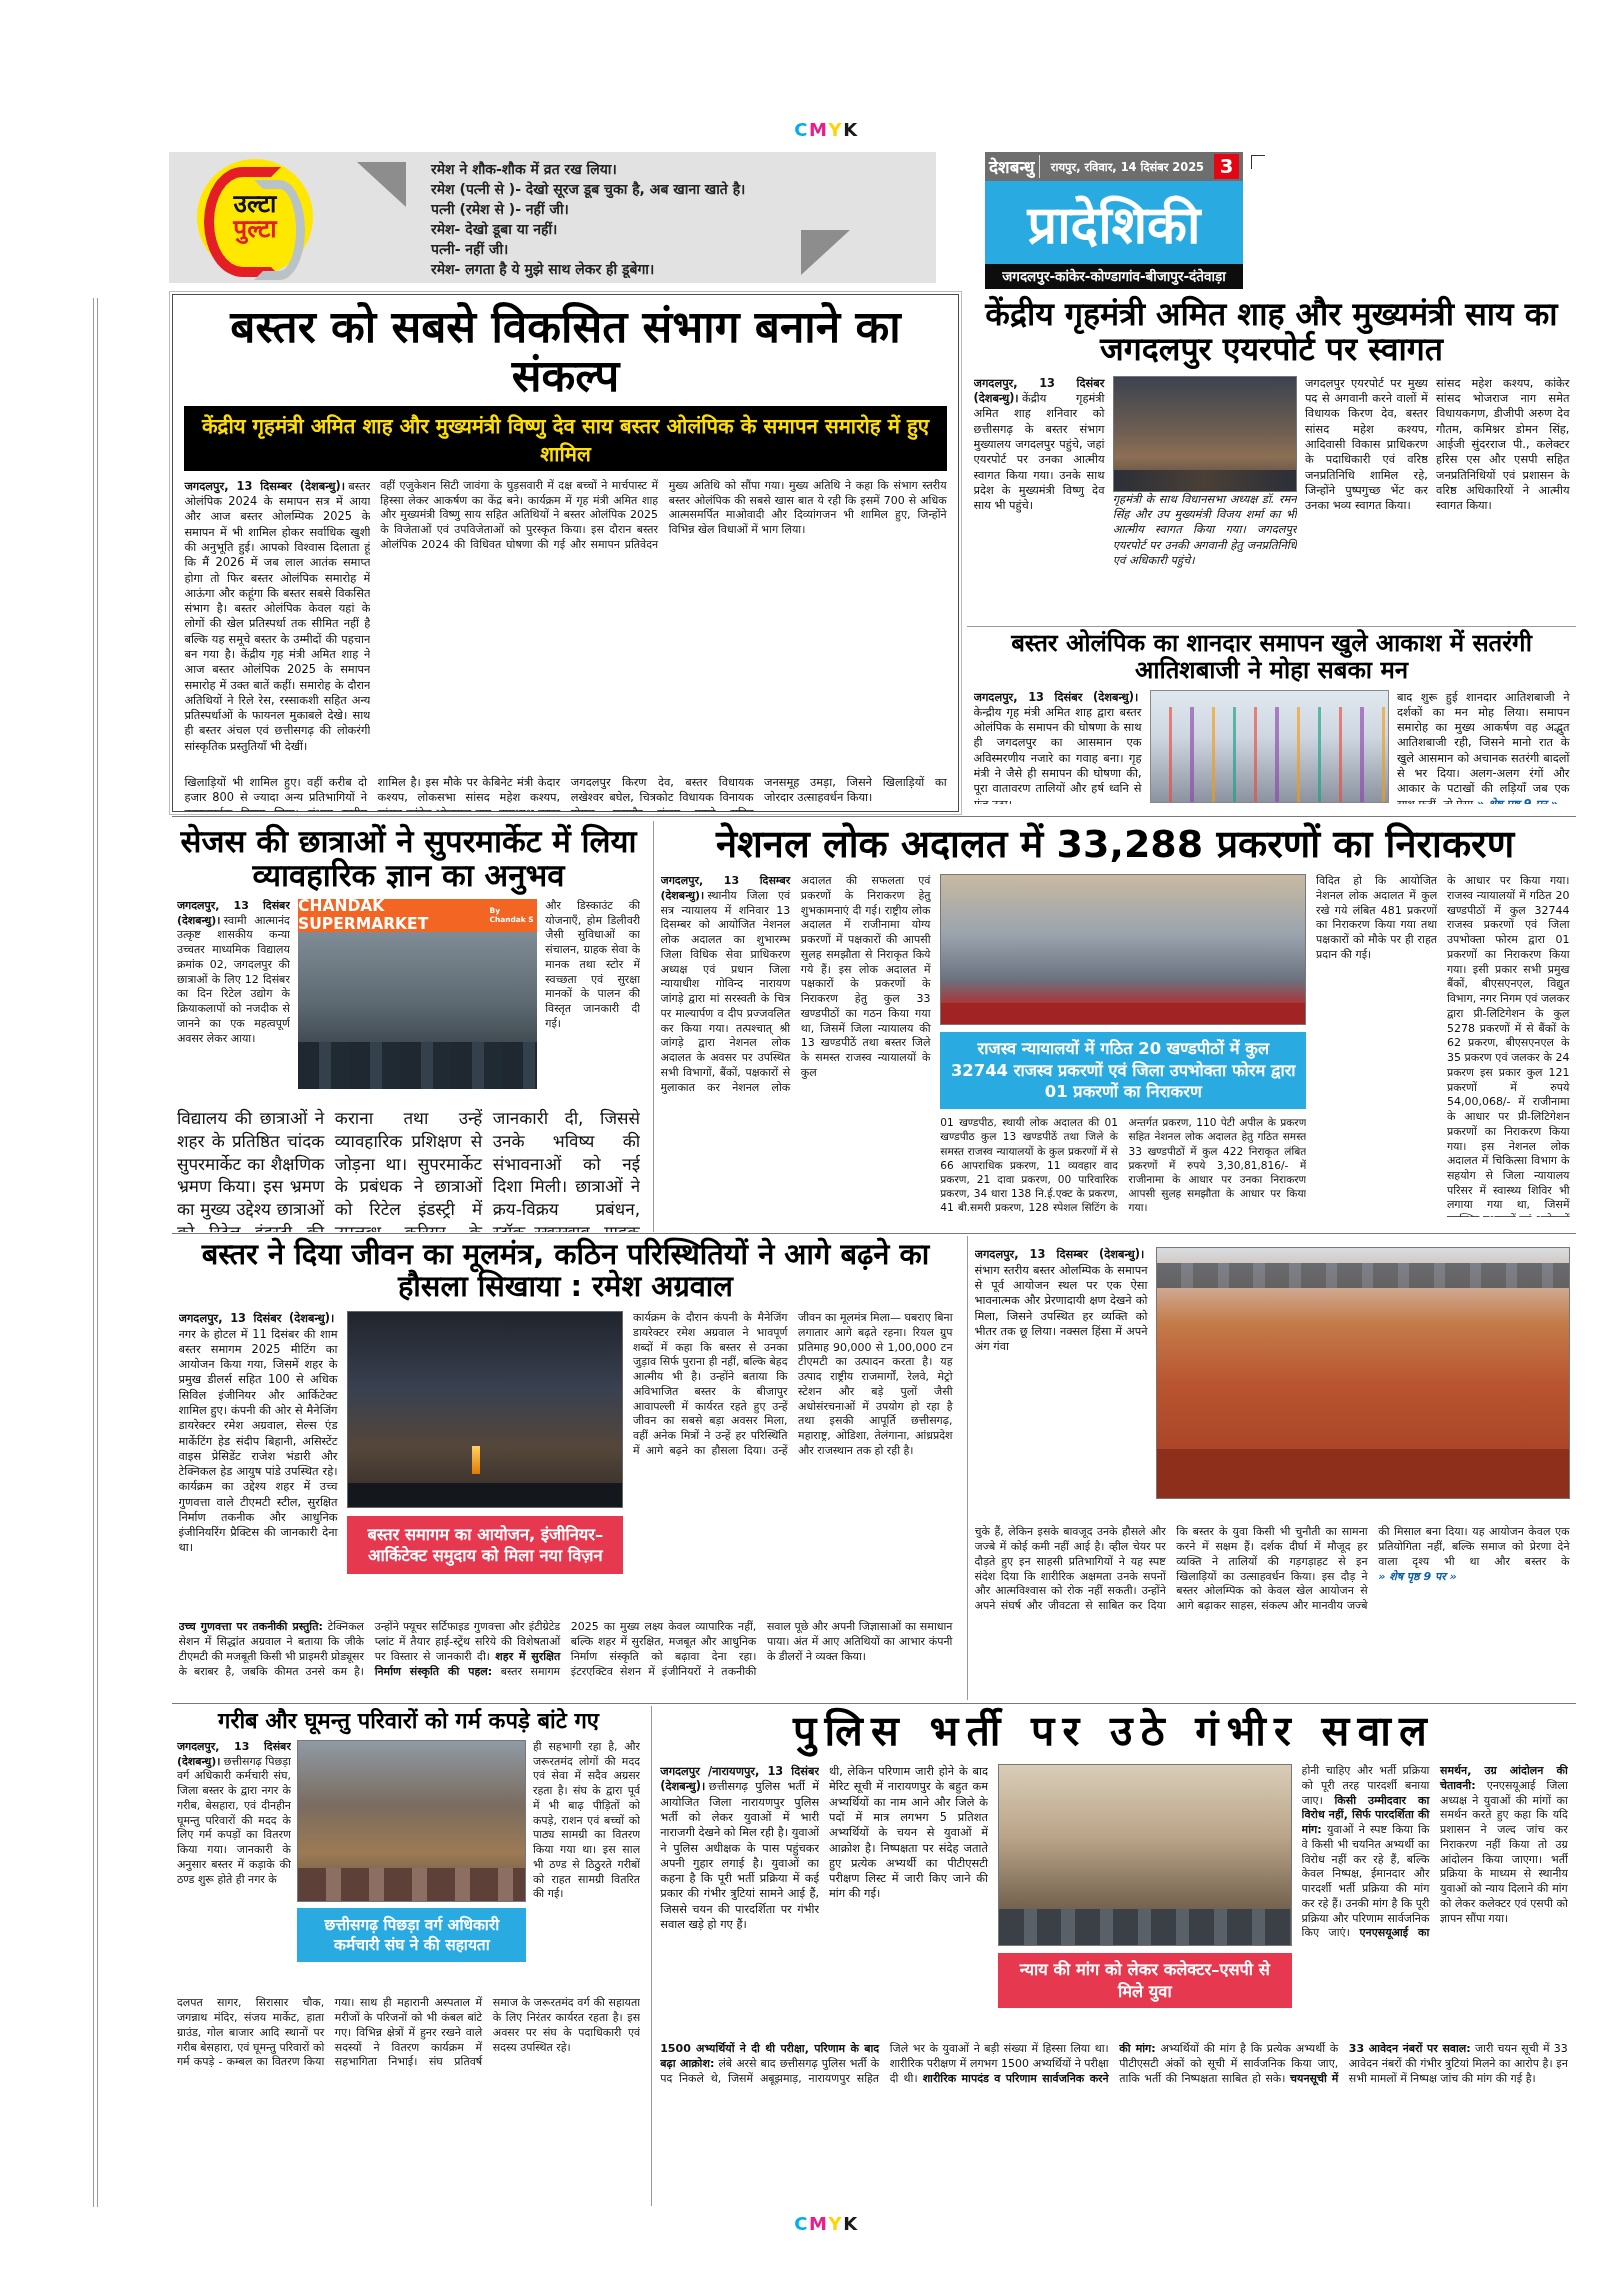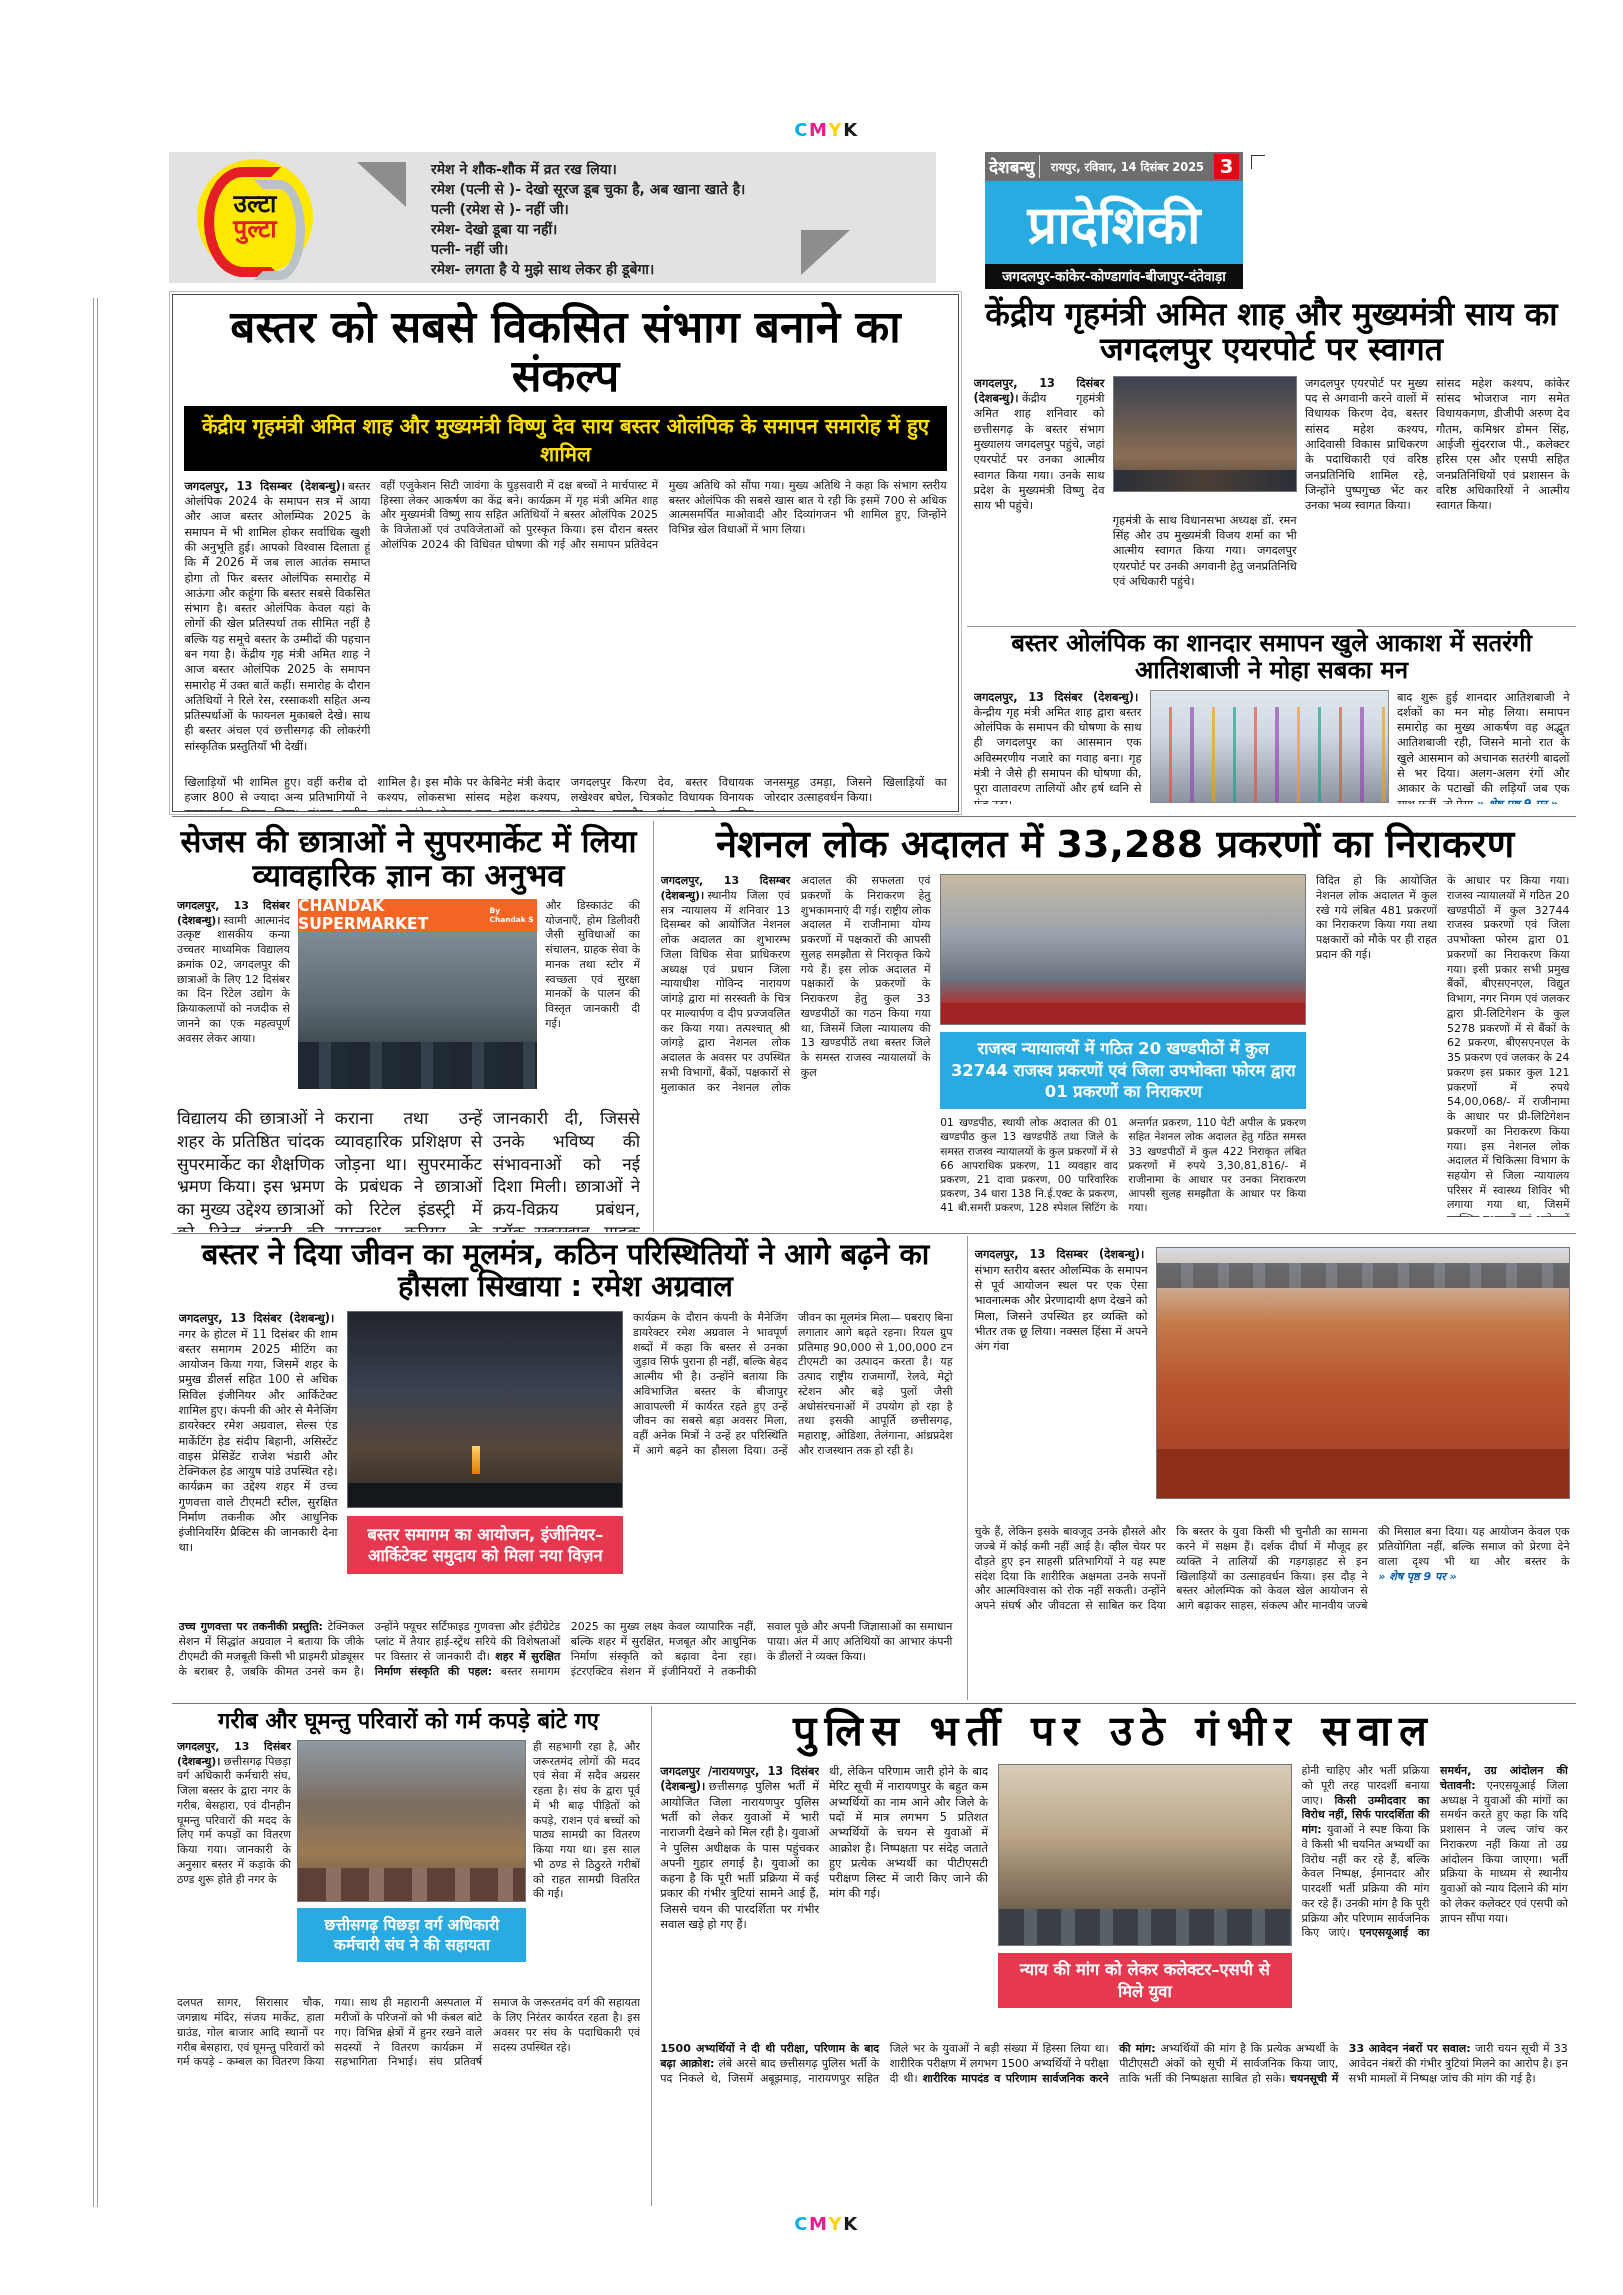--- a/index.html
+++ b/index.html
@@ -134,21 +134,21 @@
   <div class="abs art" id="a2">
     <h2 class="hl" style="font-size:32px;">केंद्रीय गृहमंत्री अमित शाह और मुख्यमंत्री साय का जगदलपुर एयरपोर्ट पर स्वागत</h2>
     <div class="row" style="margin-top:8.2px;gap:8.2px;height:219px;">
       <div class="col" style="width:131px;height:100%;">
         <b class="dl">जगदलपुर, 13 दिसंबर (देशबन्धु)।</b><span>केंद्रीय गृहमंत्री अमित शाह शनिवार को छत्तीसगढ़ के बस्तर संभाग मुख्यालय जगदलपुर पहुंचे, जहां एयरपोर्ट पर उनका आत्मीय स्वागत किया गया। उनके साथ प्रदेश के मुख्यमंत्री विष्णु देव साय भी पहुंचे।</span>
       </div>
       <div style="width:184px;flex:none;">
         <div class="fig" id="f-airport" style="height:114px;border:0.8px solid #777;">
           <div class="strip" style="bottom:0;height:21px;background:linear-gradient(90deg,#2b2f38,#4a3f36,#2b2f38);"></div>
         </div>
-        <div class="col" style="margin-top:21px;height:96px;">
+        <div class="col" style="margin-top:0;height:96px;font-style:italic;">
           <span>गृहमंत्री के साथ विधानसभा अध्यक्ष डॉ. रमन सिंह और उप मुख्यमंत्री विजय शर्मा का भी आत्मीय स्वागत किया गया। जगदलपुर एयरपोर्ट पर उनकी अगवानी हेतु जनप्रतिनिधि एवं अधिकारी पहुंचे।</span>
         </div>
       </div>
       <div class="col" style="width:123px;height:100%;">
         <span>जगदलपुर एयरपोर्ट पर मुख्य पद से अगवानी करने वालों में विधायक किरण देव, बस्तर सांसद महेश कश्यप, आदिवासी विकास प्राधिकरण के पदाधिकारी एवं वरिष्ठ जनप्रतिनिधि शामिल रहे, जिन्होंने पुष्पगुच्छ भेंट कर उनका भव्य स्वागत किया।</span>
       </div>
       <div class="col" style="flex:1;height:100%;">
         <span>सांसद महेश कश्यप, कांकेर सांसद भोजराज नाग समेत विधायकगण, डीजीपी अरुण देव गौतम, कमिश्नर डोमन सिंह, आईजी सुंदरराज पी., कलेक्टर हरिस एस और एसपी सहित जनप्रतिनिधियों एवं प्रशासन के वरिष्ठ अधिकारियों ने आत्मीय स्वागत किया।</span>
       </div>
     </div>

